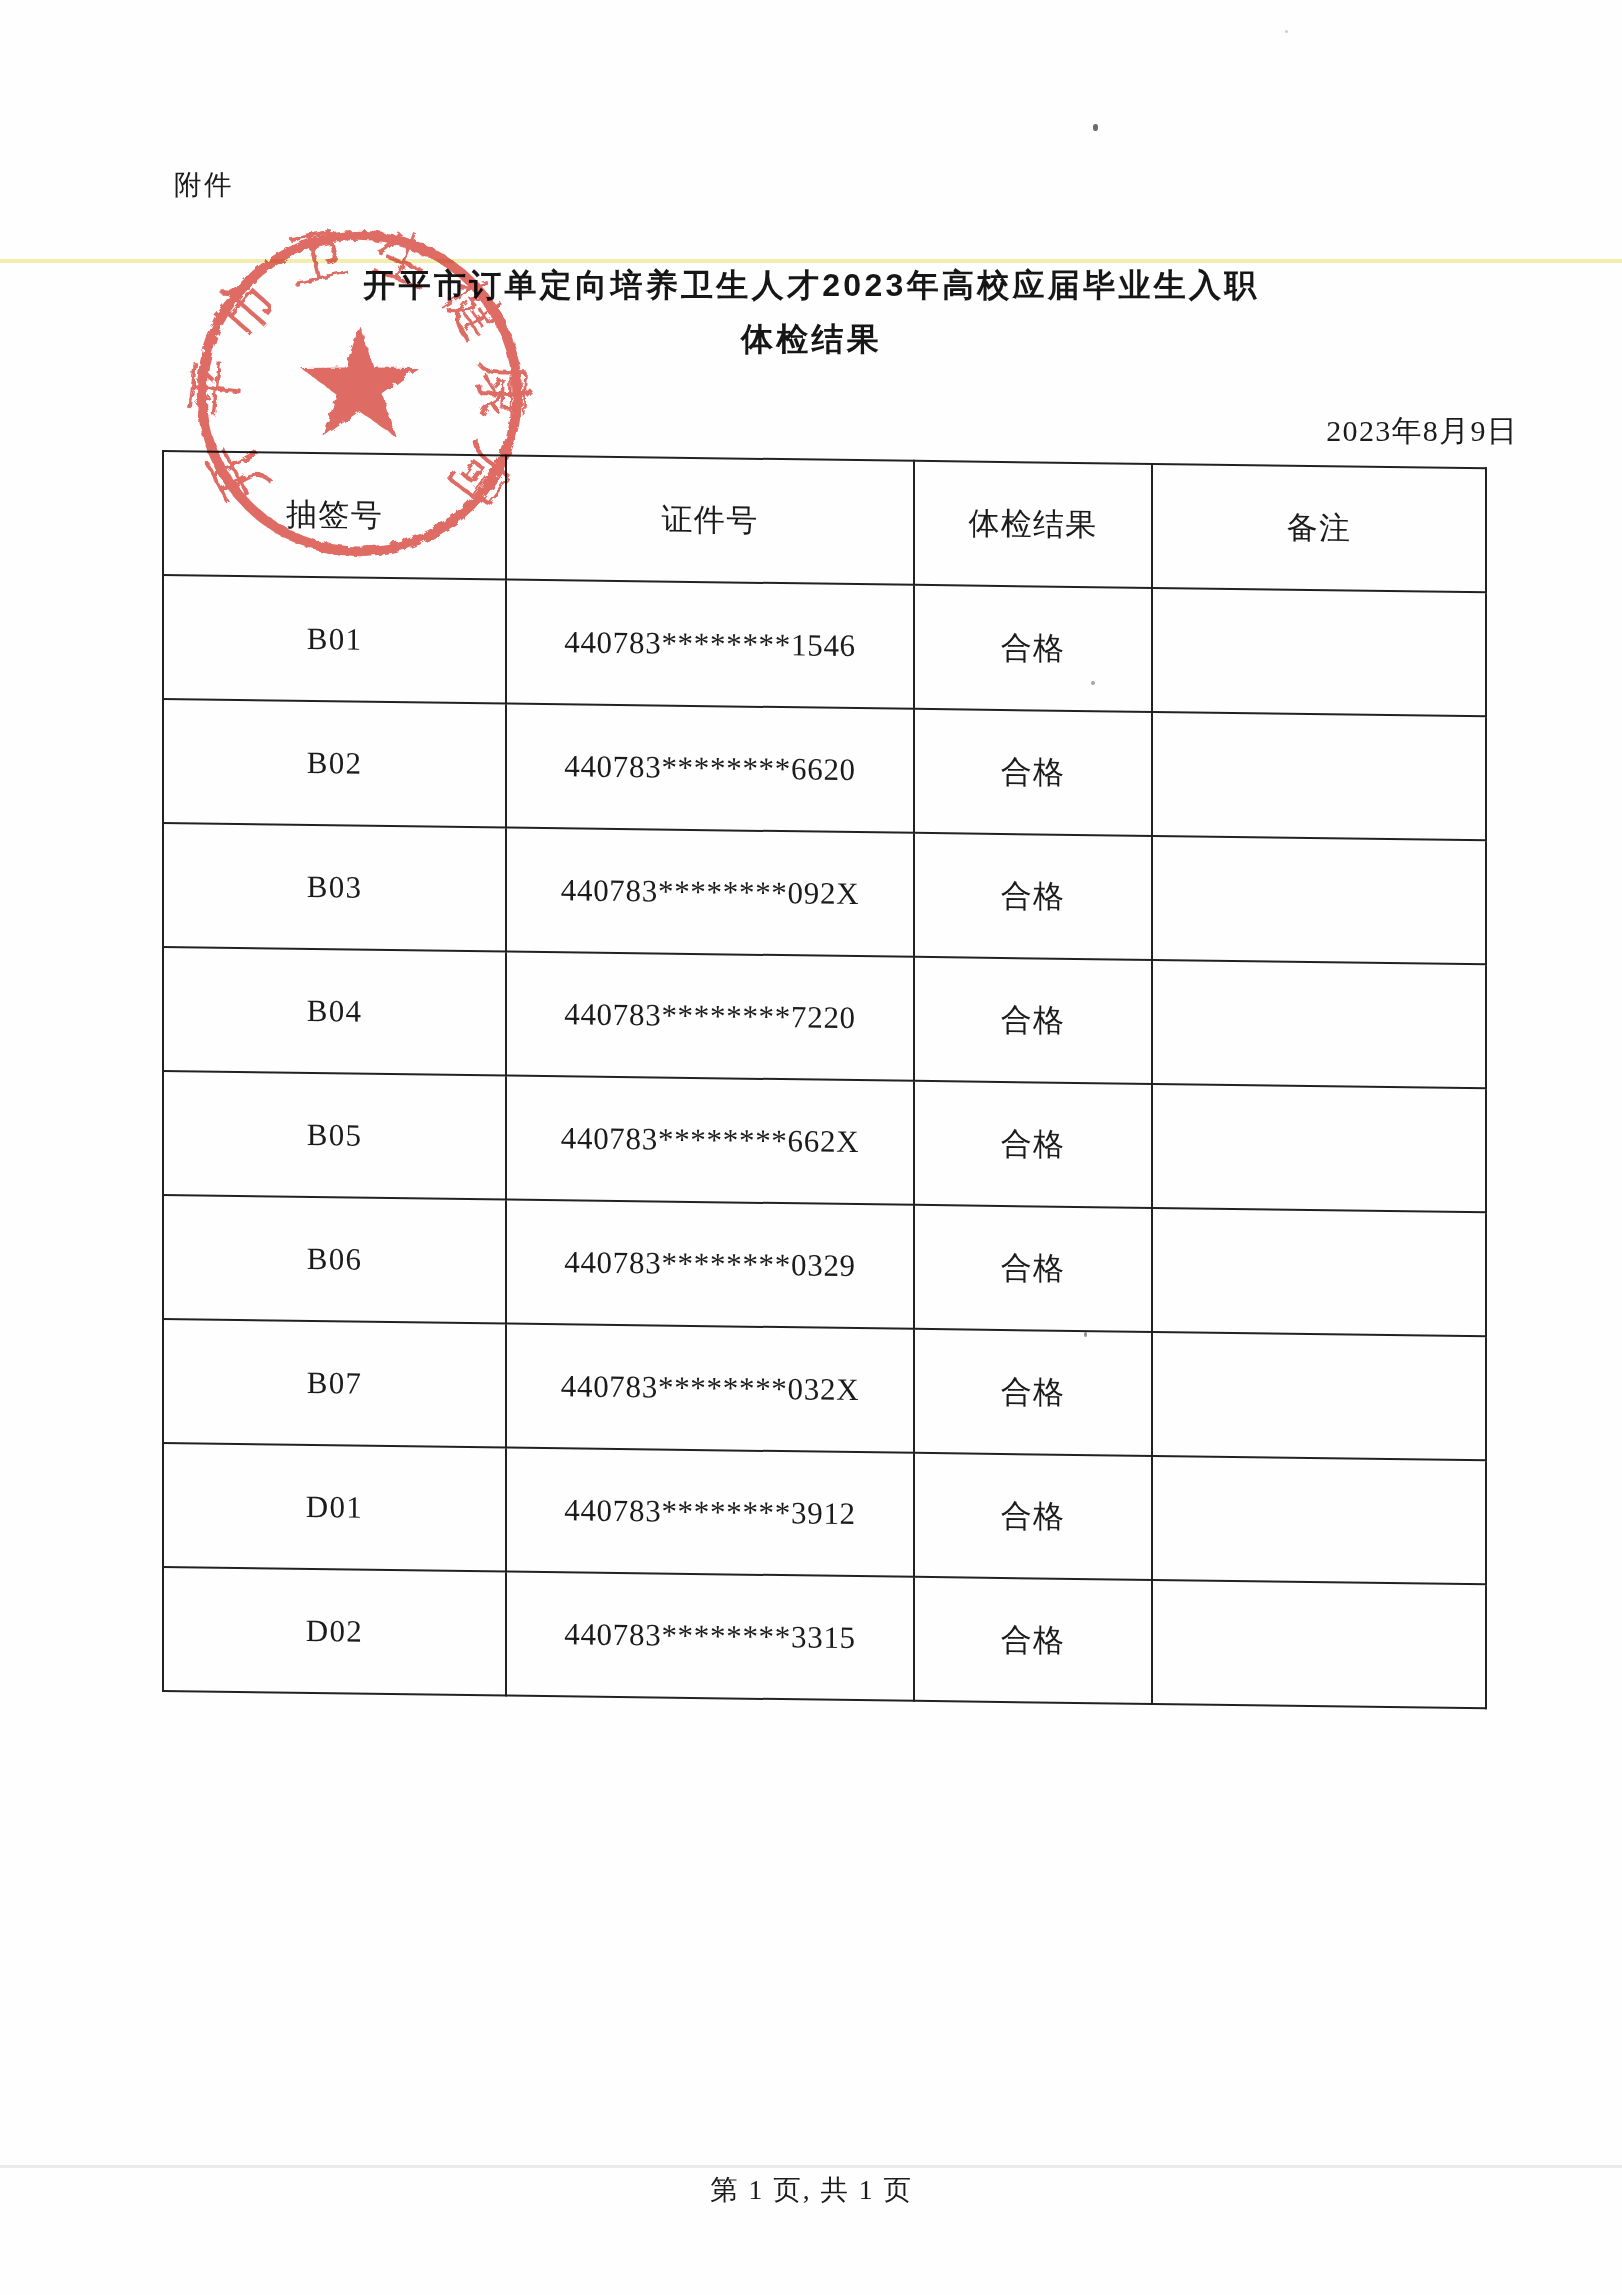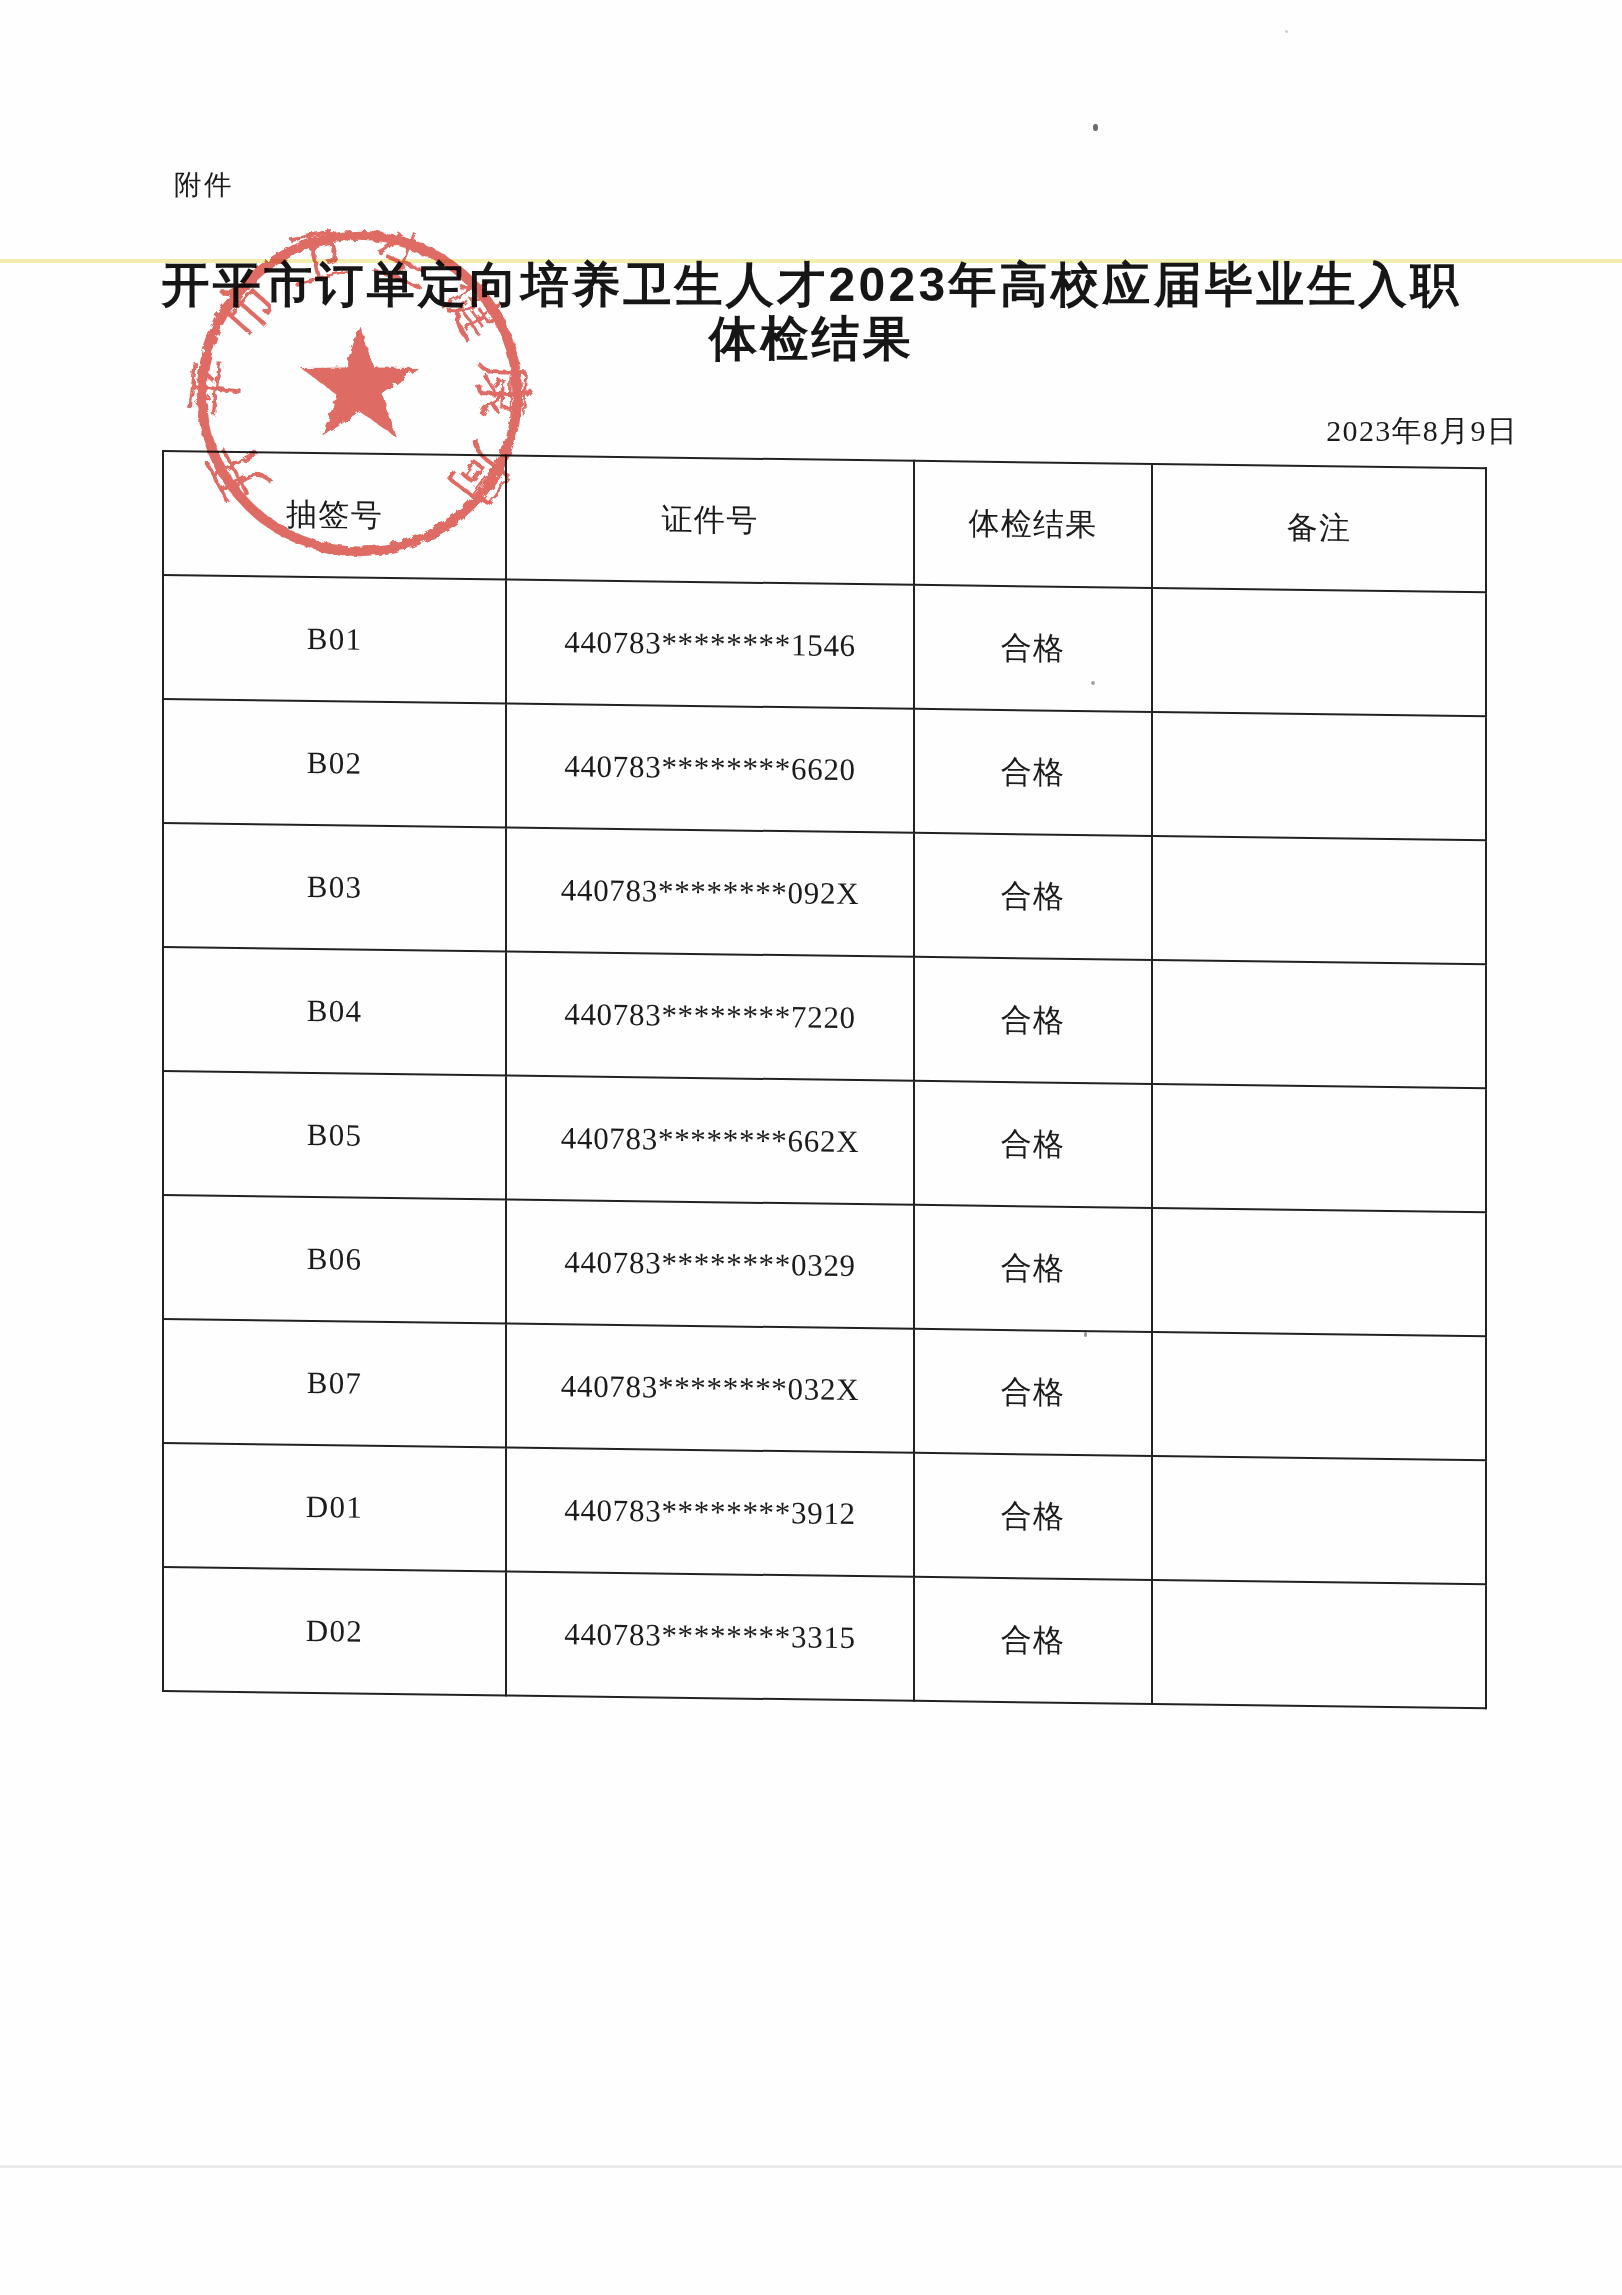--- a/index.html
+++ b/index.html
@@ -32,21 +32,21 @@
   .attachment {
     position:absolute; left:174px; top:170px;
     font-size:27.5px; line-height:1.1; letter-spacing:2.6px;
   }
 
   .title {
     position:absolute; left:0; top:258px; width:1623px;
     text-align:center;
     font-family:"Liberation Sans", sans-serif;
     font-weight:bold;
-    font-size:48px; line-height:54px; letter-spacing:3.3px;
+    font-size:32px; line-height:54px; letter-spacing:3.3px;
     color:#161616;
   }
 
   .date {
     position:absolute; top:411px; right:149px;
     font-size:30px; letter-spacing:1.3px;text-align:center;
   }
 
   .table-wrap {
     position:absolute; left:162px; top:450px;
@@ -186,15 +186,16 @@
     <g filter="url(#stamp-rough)">
       <circle cx="265" cy="262" r="241" fill="none" stroke="#dc574f" stroke-width="15"></circle>
       <polygon fill="#dc574f" points="265,158 286.8,222.1 354.4,223 300.2,263.4 320.3,328 265,289 209.7,328 229.8,263.4 175.6,223 243.2,222.1"></polygon>
       <path id="stamp-arc" d="M 142.8 410.5 A 190 190 0 1 1 387.2 410.5" fill="none"></path>
       <text font-size="88" font-family="Liberation Serif, serif" fill="#dc574f" letter-spacing="28">
         <textPath href="#stamp-arc" startOffset="14">开平市卫生健康局</textPath>
       </text>
     </g>
   </svg>
 
+  <div class="footer">第 1 页, 共 1 页</div>
 
 </div>
 
 
 </body></html>

